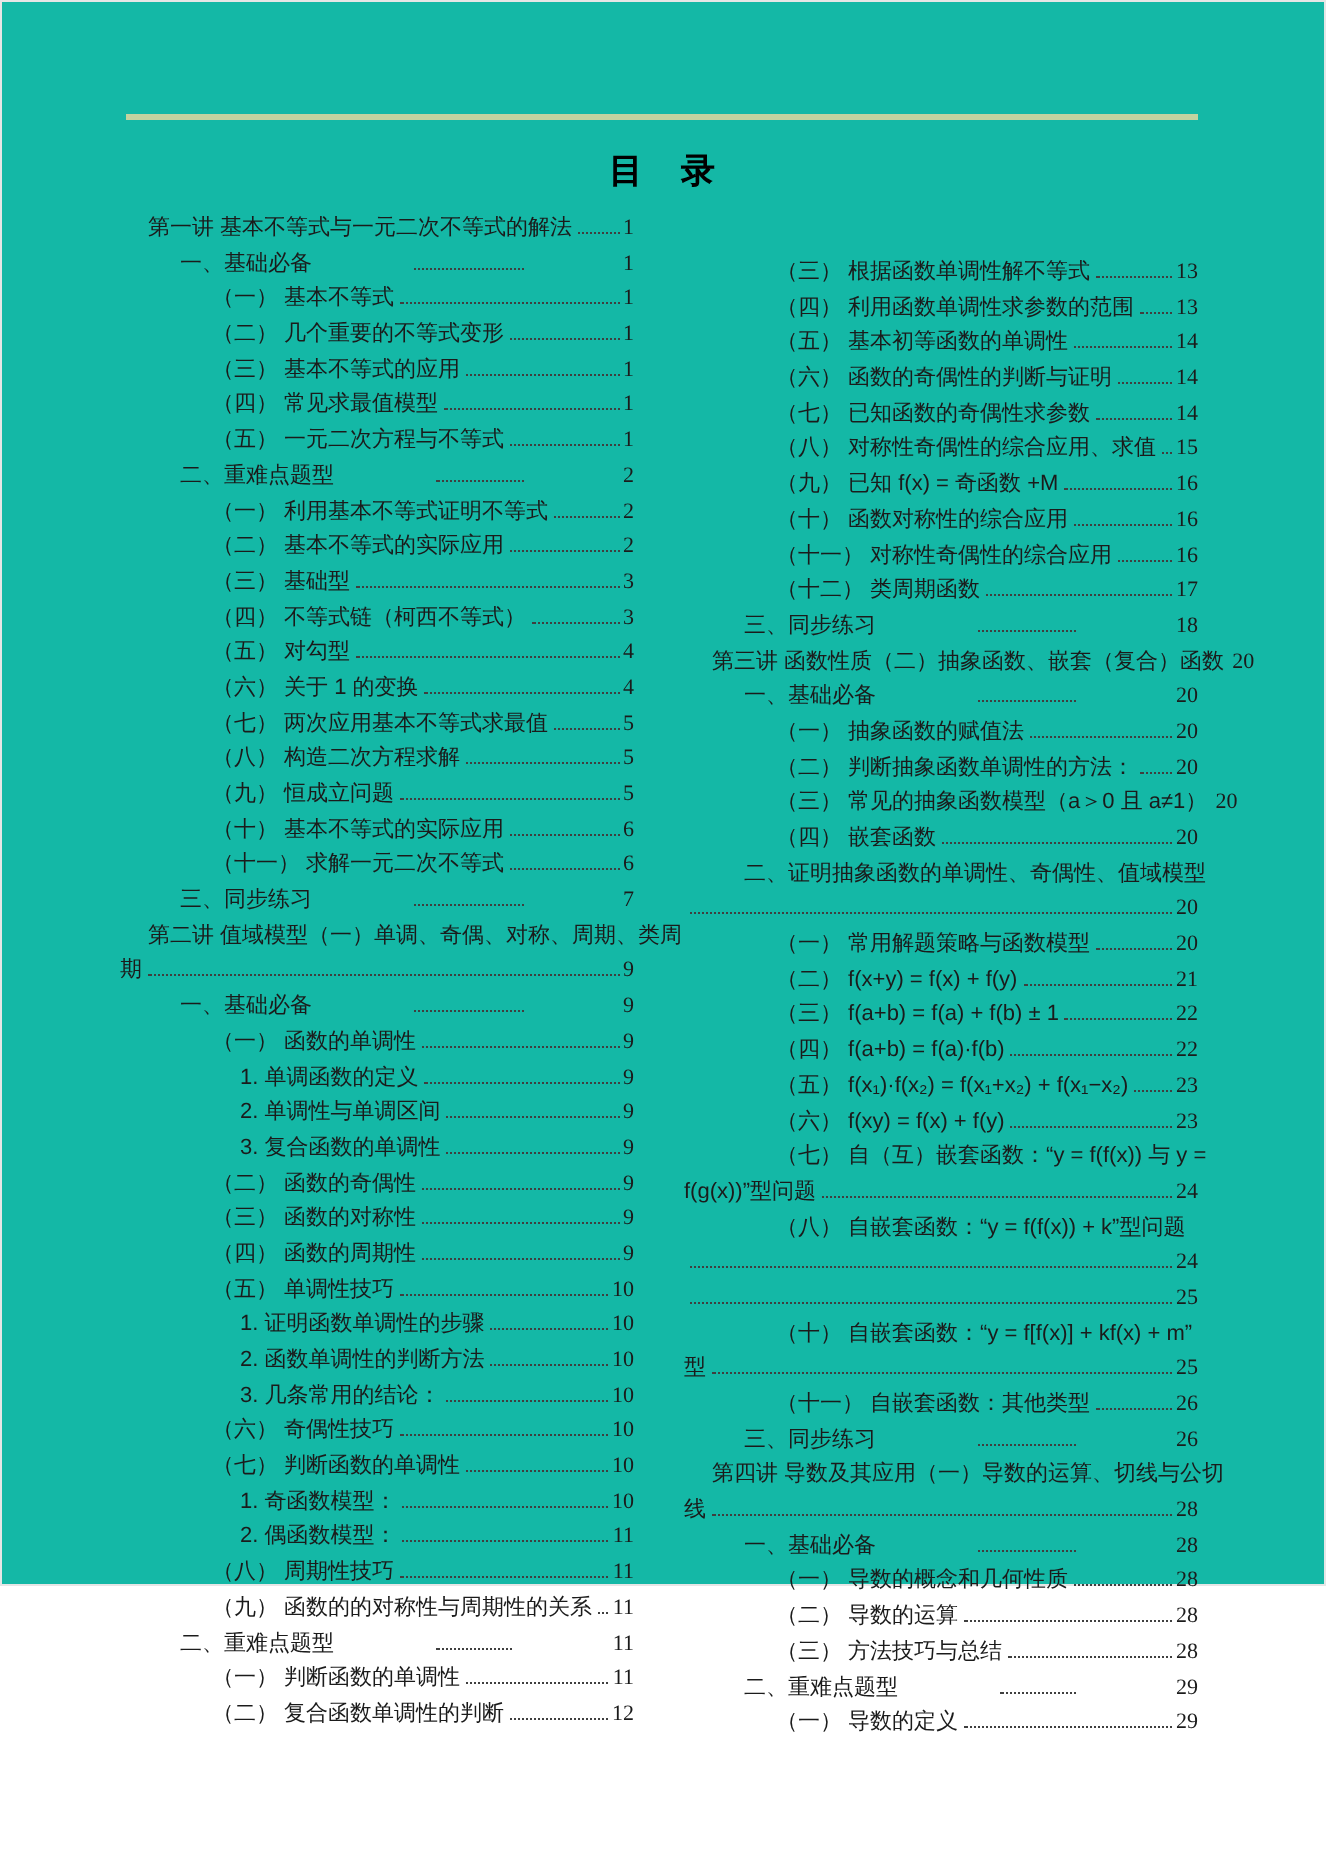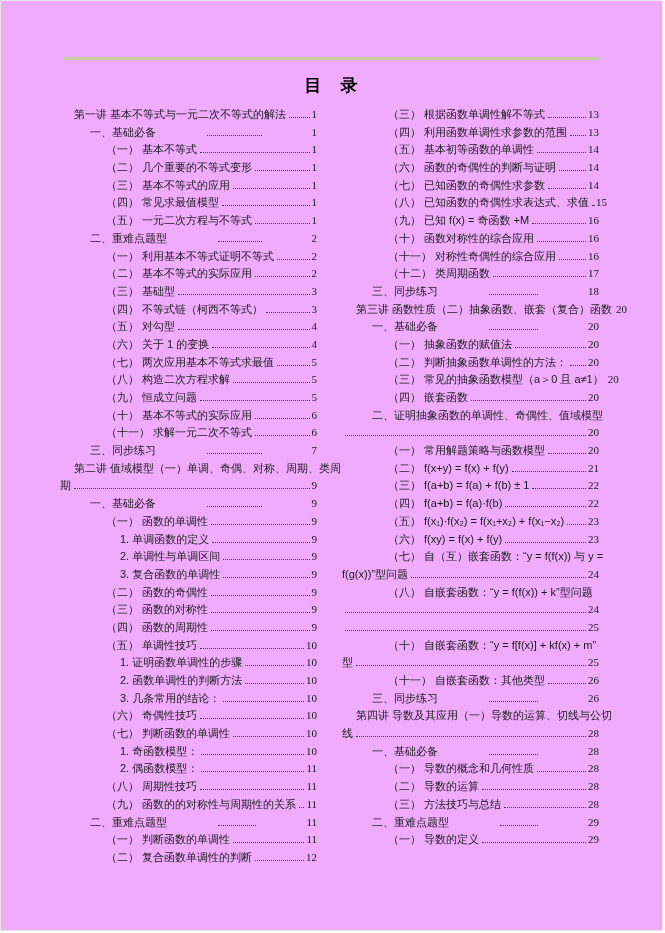--- a/index.html
+++ b/index.html
@@ -5,23 +5,23 @@
   html,body { margin:0; padding:0; background:#ffffff; }
   body {
     width:665px; height:933px;
     font-family:"Liberation Sans", sans-serif;
     color:#1b1b1b;
     position:relative;
     overflow:hidden;
   }
   .page {
     position:absolute; inset:0;
-    width:663px; height:931px;
+    width:663px; height:793px;
     border:1px solid #e6e6e6;
-    background:#f0abfc;
+    background:#14b8a6;
     box-sizing:border-box;
   }
   .top-rule {
     position:absolute;
     left:62px; top:56px;
     width:536px; height:3px;
     background:#c3d3a0;
   }
   .doc-title {
     position:absolute;
@@ -33,21 +33,21 @@
     letter-spacing:1px;
   }
   .toc-col {
     position:absolute;
     top:105px;
     font-size:11px;
     line-height:17.7px;
     text-align:center;
   }
   .col-0 { left:59px;  width:257px; }
-  .col-1 { left:341px; width:257px; }
+  .col-1 { left:341px; width:257px;margin-top:22px; }
   .row {
     display:flex;
     align-items:baseline;
     height:17.7px;
     white-space:nowrap;
   }
   .lv0  { padding-left:14px; }
   .lv1  { padding-left:30px;gap:48px; }
   .lv2  { padding-left:46px; }
   .lv3  { padding-left:60px; }
@@ -308,21 +308,21 @@
         <span class="txt">（六） 函数的奇偶性的判断与证明</span>
         <span class="leader"></span>
         <span class="pg">14</span>
       </div>
       <div class="row lv2">
         <span class="txt">（七） 已知函数的奇偶性求参数</span>
         <span class="leader"></span>
         <span class="pg">14</span>
       </div>
       <div class="row lv2">
-        <span class="txt">（八） 已知函数的奇偶性求表达式、求值</span>
+        <span class="txt">（八） 对称性奇偶性的综合应用、求值</span>
         <span class="leader"></span>
         <span class="pg">15</span>
       </div>
       <div class="row lv2">
         <span class="txt">（九） 已知 f(x) = 奇函数 +M</span>
         <span class="leader"></span>
         <span class="pg">16</span>
       </div>
       <div class="row lv2">
         <span class="txt">（十） 函数对称性的综合应用</span>

